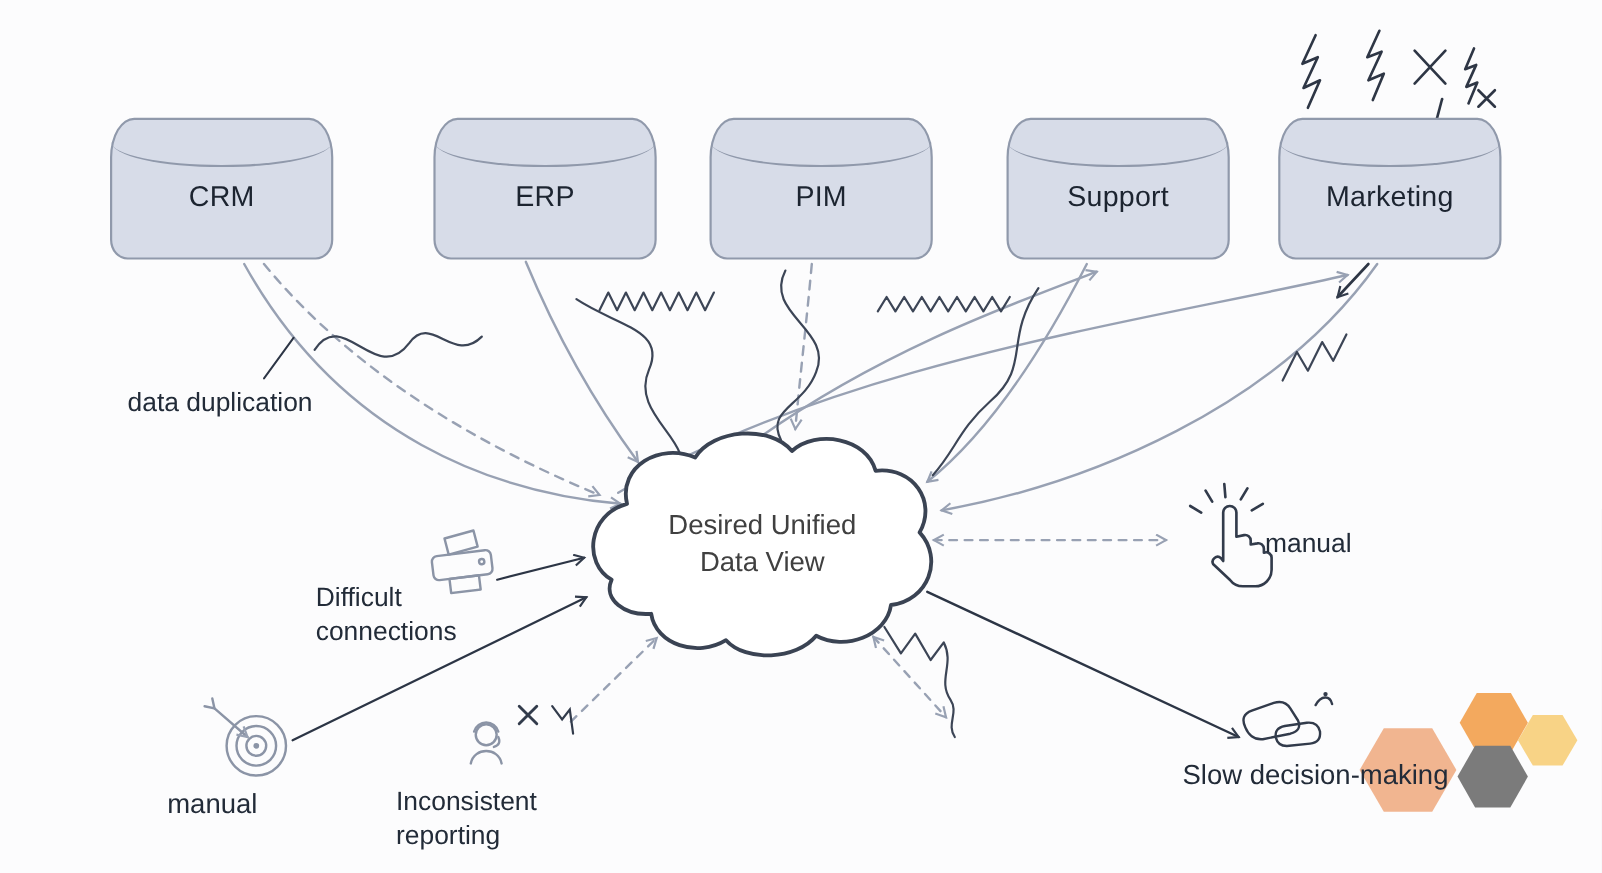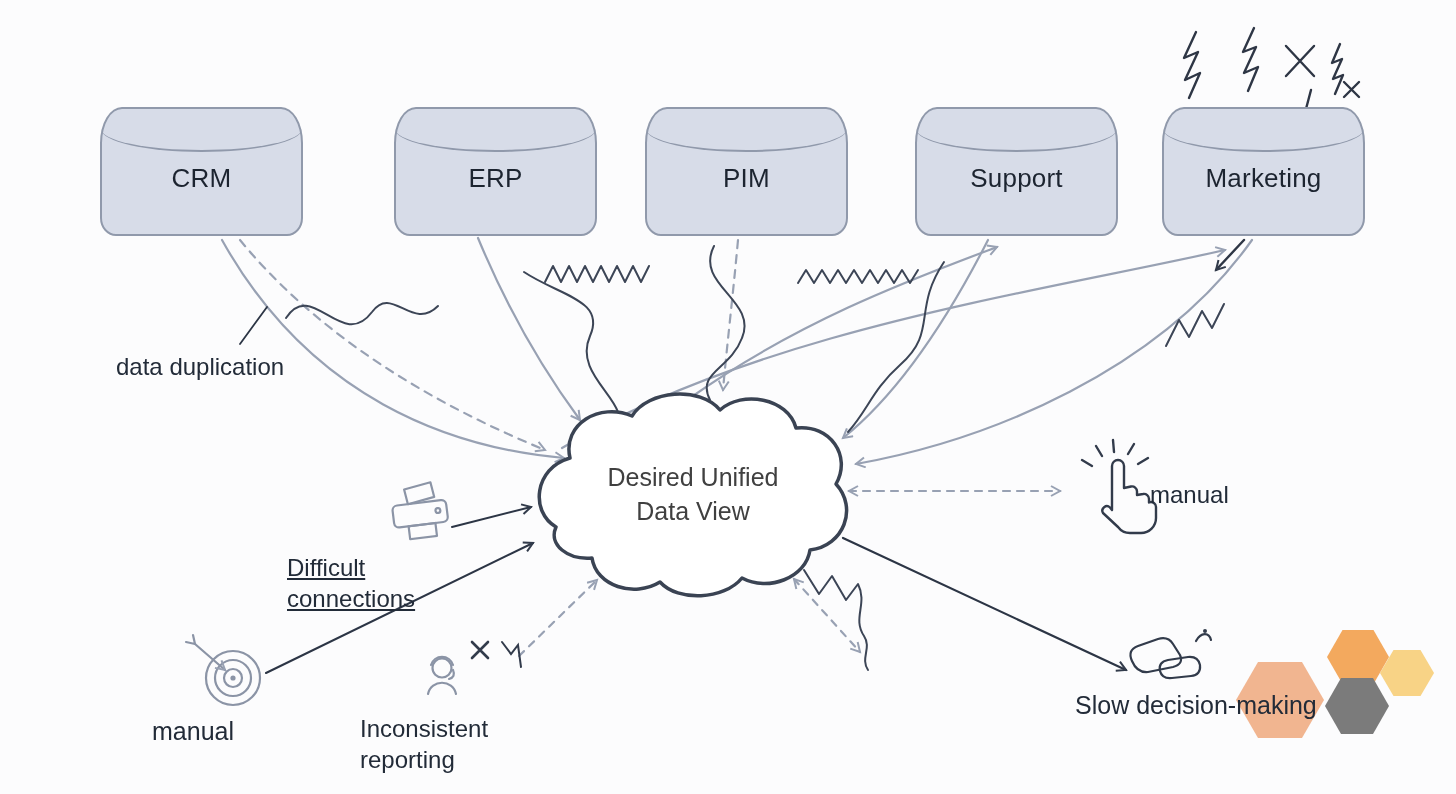--- a/index.html
+++ b/index.html
@@ -30,21 +30,21 @@
   
   .cloud-label {
     position:absolute; left:583px; top:460px; width:220px;
     text-align:center; font-size:25px; line-height:34px; color:#404040;
     white-space:pre-line;
   }
 
   
   .lbl { position:absolute; color:#222b38; font-size:24px; white-space:pre-line; line-height:31px; }
   .lbl-data-duplication    { left:80px;  top:351px;margin-left:36px; }
-  .lbl-difficult           { left:287px; top:552px;text-decoration:underline; }
+  .lbl-difficult           { left:287px; top:528px; }
   .lbl-manual-left         { left:152px; top:716px; font-size:25px; }
   .lbl-inconsistent        { left:360px; top:713px; }
   .lbl-poor-customer       { left:822px; top:711px; line-height:29px; }
   .lbl-manual-right        { left:1150px; top:479px; }
   .lbl-slow-decision       { left:1075px; top:690px; font-size:25px; z-index:5;text-align:right; }
 </style>
 </head>
 <body>
 
 <div class="stage">

